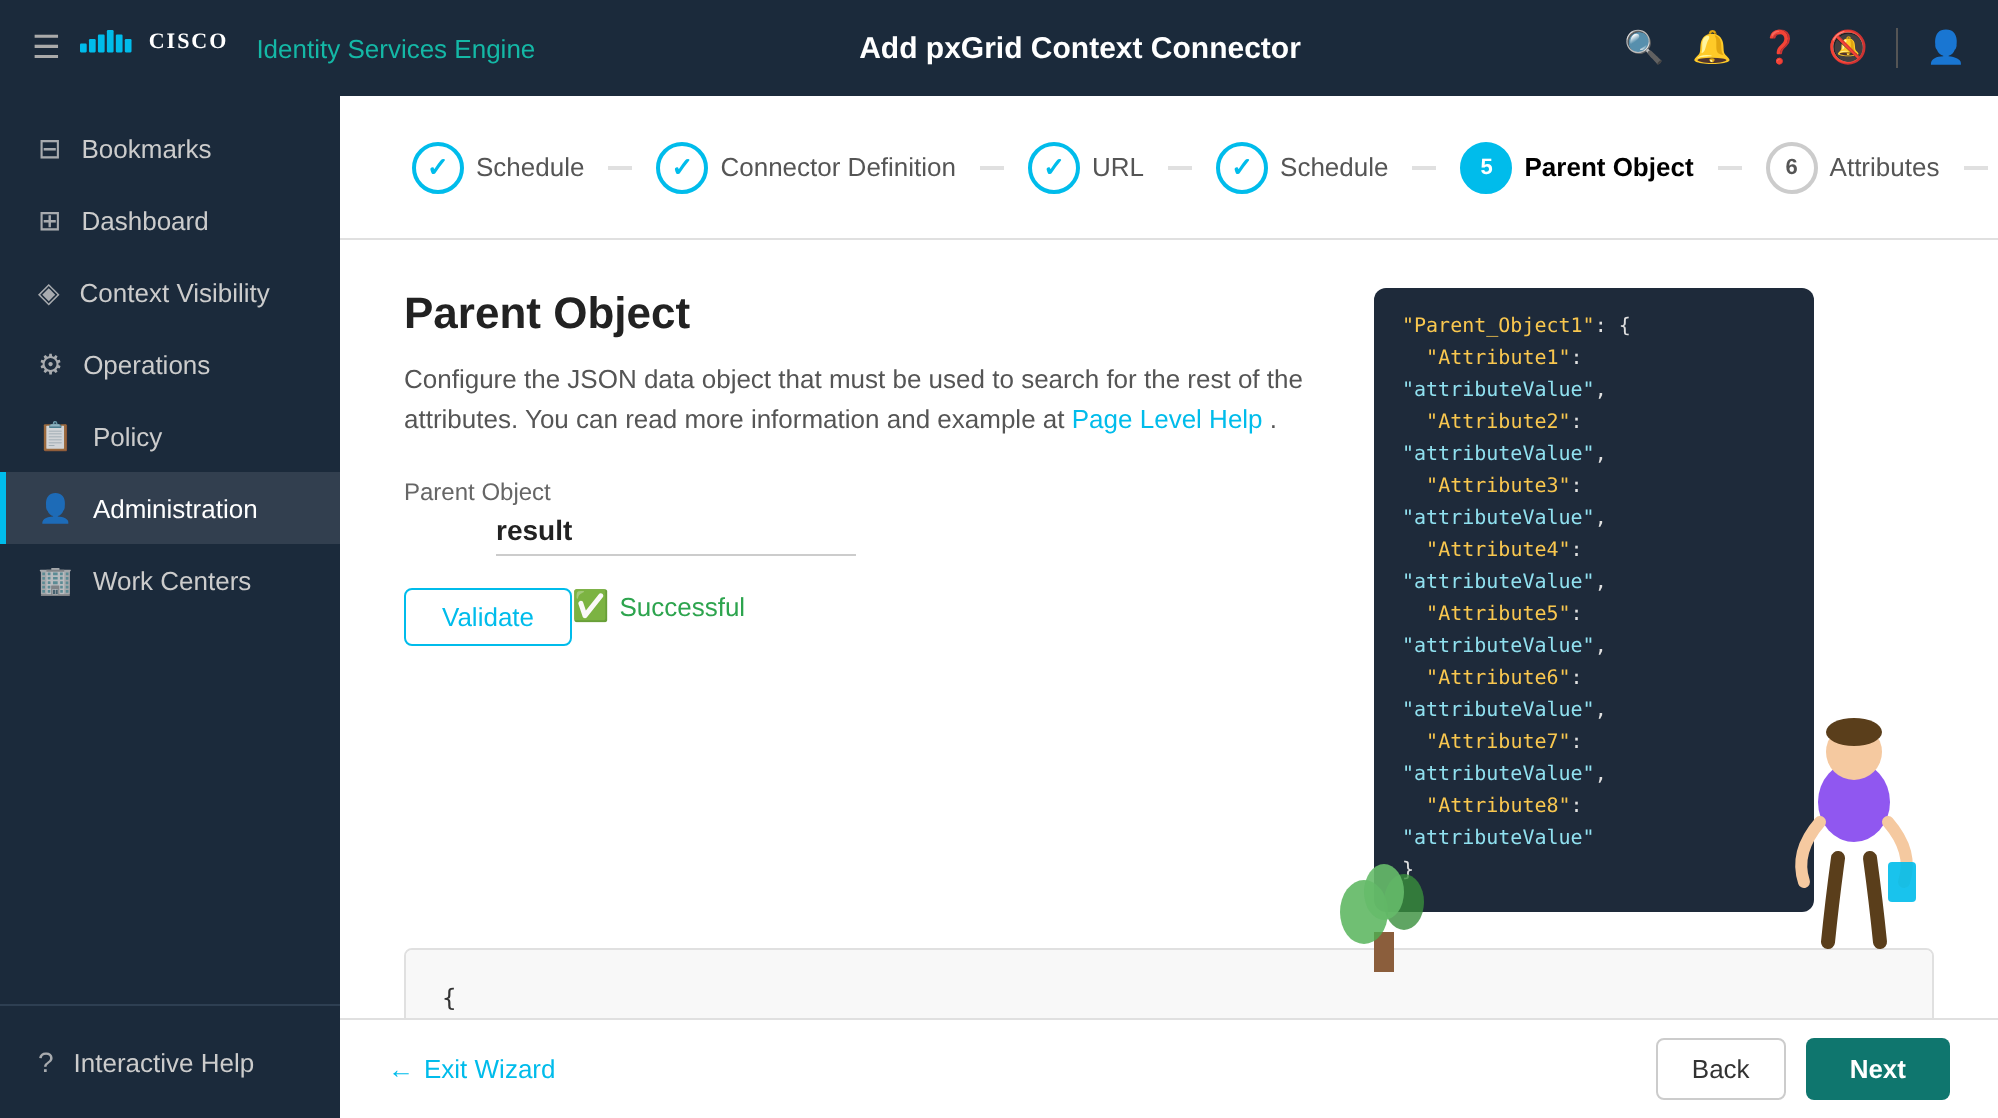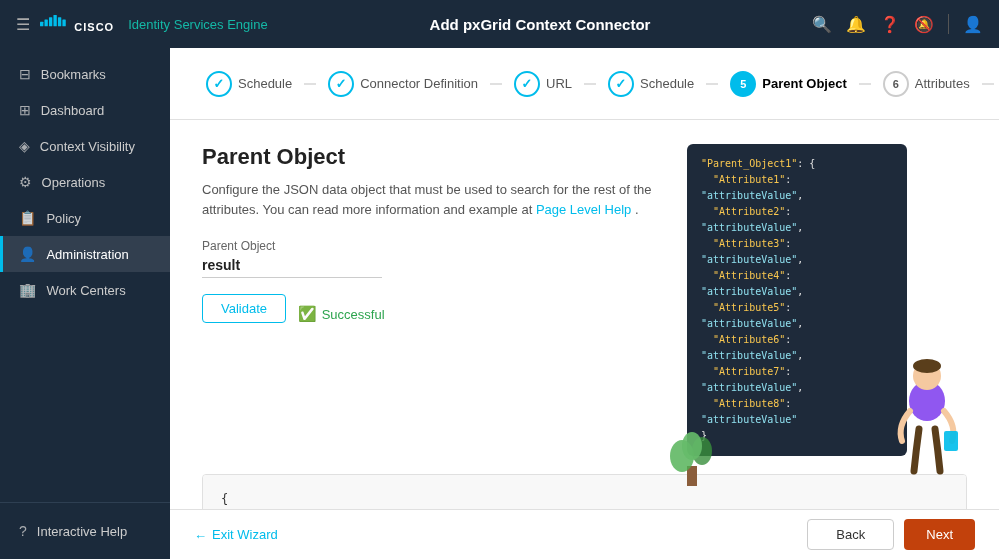--- a/index.html
+++ b/index.html
@@ -10,21 +10,21 @@
       background: #1b2a3b;
       color: #fff;
       height: 48px;
       display: flex;
       align-items: center;
       padding: 0 16px;
       flex-shrink: 0;
     }
     .top-nav-left { display: flex; align-items: center; gap: 10px; }
     .hamburger-icon { color: #aaa; font-size: 16px; cursor: pointer; }
-    .cisco-logo { display: flex; align-items: flex-end; gap: 6px; }
+    .cisco-logo { display: flex; align-items: flex-start; gap: 6px; font-family: Liberation Serif, serif; }
     .cisco-logo-text { font-size: 11px; font-weight: bold; color: #fff; letter-spacing: 1px; }
     .app-name { color: #14b8a6; font-size: 13px; margin-left: 4px; }
     .top-nav-center { flex: 1; text-align: center; font-size: 15px; font-weight: 600; color: #fff; }
     .top-nav-right { display: flex; align-items: center; gap: 14px; color: #ccc; font-size: 16px; }
     .top-nav-right span { cursor: pointer; }
     .top-nav-divider { width: 1px; height: 20px; background: #555; }
 
     
     .layout { display: flex; flex: 1; overflow: hidden; }
     .sidebar { width: 170px; background: #1b2a3b; color: #ccc; display: flex; flex-direction: column; padding-top: 8px; flex-shrink: 0; }
@@ -89,23 +89,23 @@
       flex-direction: column;
       padding: 24px 32px;
       overflow: hidden;
     }
     .page-header-row { display: flex; gap: 32px; }
     .page-left { flex: 1; }
     .page-title { font-size: 22px; font-weight: 600; color: #222; margin-bottom: 10px; }
     .page-desc { font-size: 13px; color: #555; line-height: 1.5; margin-bottom: 20px; }
     .page-desc a { color: #00bceb; text-decoration: none; }
     .field-label { font-size: 12px; color: #666; margin-bottom: 4px; }
-    .field-value { font-size: 14px; font-weight: 600; color: #222; border-bottom: 1px solid #ccc; padding-bottom: 4px; width: 180px; }
-
-    .validate-row { display: flex; align-items: flex-end; gap: 12px; margin-top: 16px; }
+    .field-value { font-size: 14px; font-weight: 600; color: #222; border-bottom: 1px solid #ccc; padding-bottom: 4px; width: 180px; margin-left: 46px; }
+
+    .validate-row { display: flex; align-items: flex-start; margin-top: 16px; }
     .btn-validate {
       border: 1px solid #00bceb;
       background: #fff;
       color: #00bceb;
       padding: 6px 18px;
       border-radius: 4px;
       cursor: pointer;
       font-size: 13px;
     }
     .success-badge { display: flex; align-items: center; gap: 5px; color: #2da44e; font-size: 13px; }
@@ -157,34 +157,34 @@
       justify-content: space-between;
       padding: 0 24px;
       flex-shrink: 0;
     }
     .exit-wizard { color: #00bceb; font-size: 13px; cursor: pointer; display: flex; align-items: center; gap: 5px; }
     .footer-right { display: flex; gap: 10px; }
     .btn-back {
       border: 1px solid #ccc;
       background: #fff;
       color: #333;
-      padding: 7px 28px;
+      padding: 7px 17px;
       border-radius: 4px;
       cursor: pointer;
       font-size: 13px;
     }
     .btn-next {
-      background: #c2410c;
+      background: #0f766e;
       border: none;
       color: #fff;
       padding: 0 22px;
       border-radius: 4px;
       cursor: pointer;
       font-size: 13px;
-      font-weight: 400;
+      font-weight: 700;
     }
   </style>
 </head>
 <body>
 
 <div class="top-nav">
   <div class="top-nav-left">
     <span class="hamburger-icon">☰</span>
     <div class="cisco-logo">
       <svg width="28" height="18" viewBox="0 0 50 32" fill="none" xmlns="http://www.w3.org/2000/svg">

